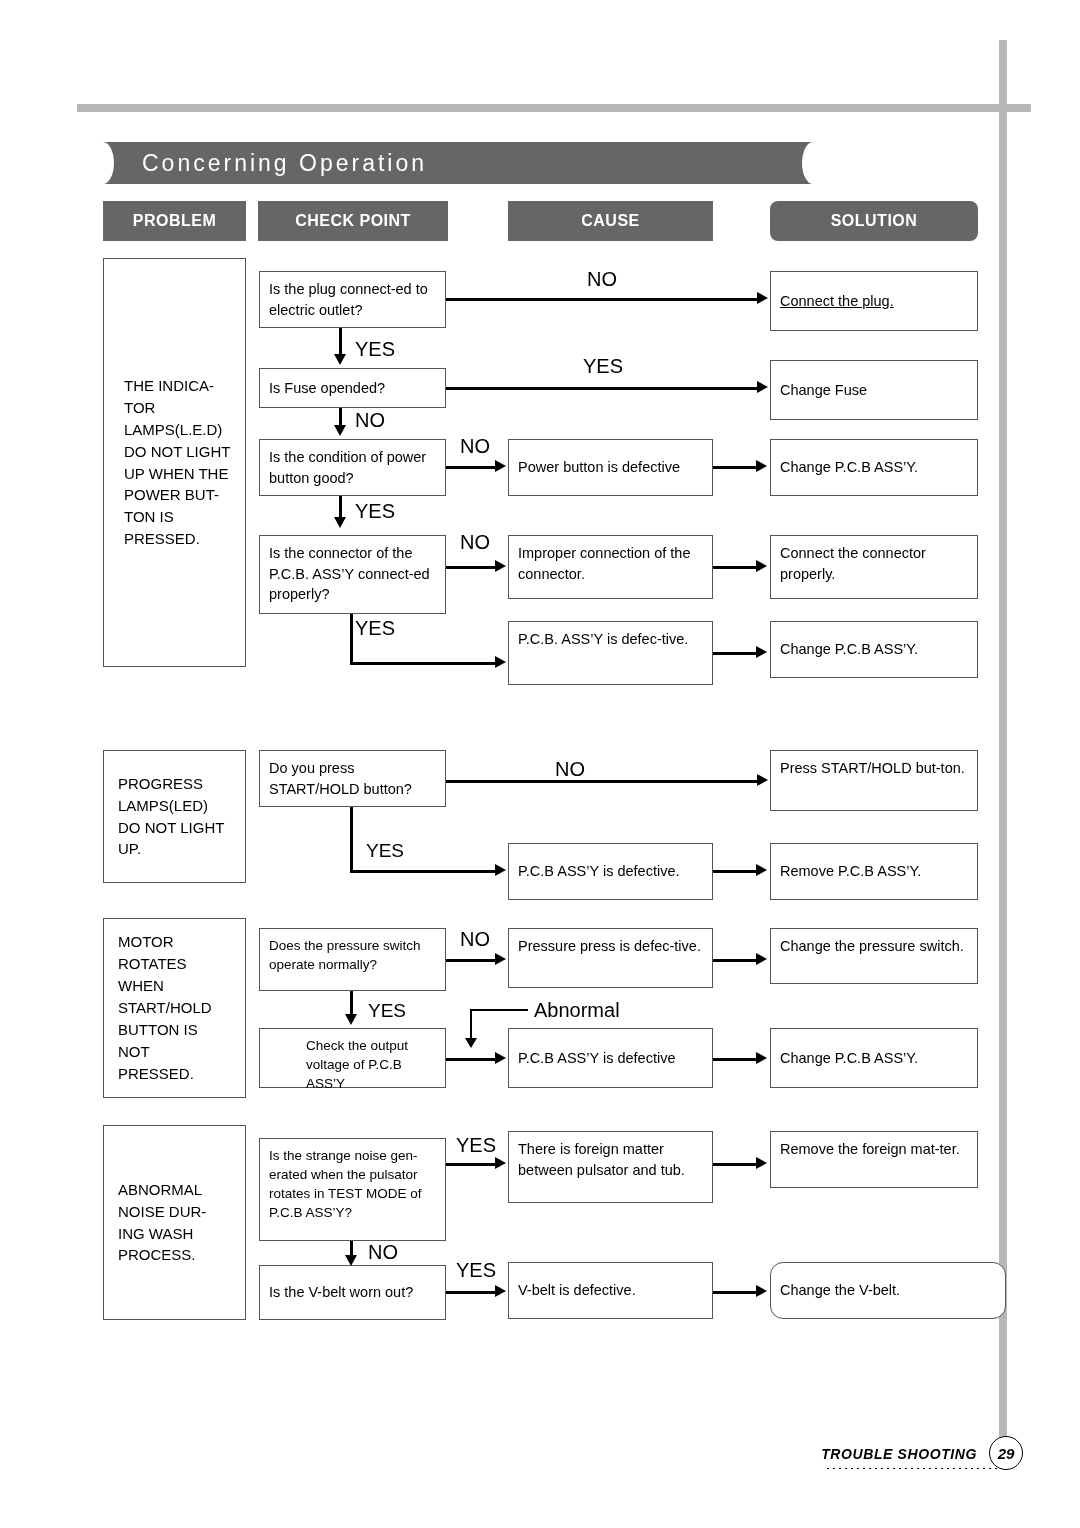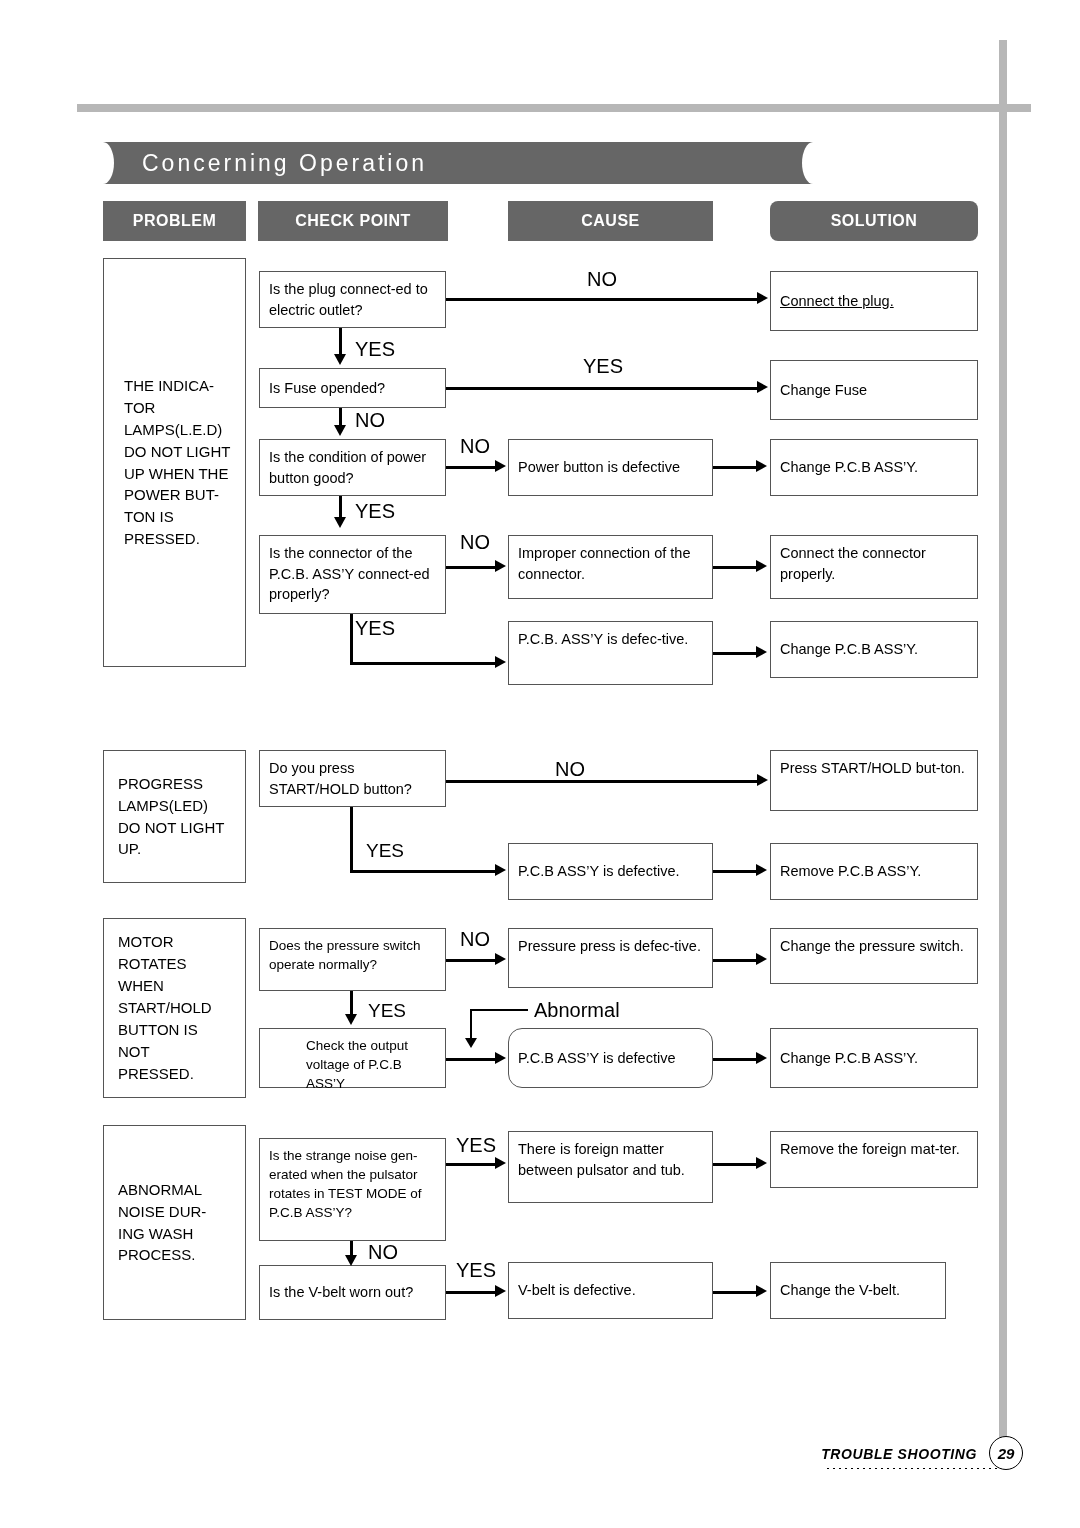--- a/index.html
+++ b/index.html
@@ -272,21 +272,21 @@
 WHEN
 START/HOLD
 BUTTON IS
 NOT
 PRESSED.</div>
 
 <div class="box" style="left:259px; top:928px; width:187px; height:63px; font-size:13.5px;">Does the pressure switch operate normally?</div>
 <div class="box" style="left:259px; top:1028px; width:187px; height:60px; font-size:13.5px;padding-left:46px;">Check the output voltage of P.C.B ASS’Y</div>
 
 <div class="box" style="left:508px; top:928px; width:205px; height:60px;">Pressure press is defec-tive.</div>
-<div class="box mid" style="left:508px; top:1028px; width:205px; height:60px;border-radius:14px;">P.C.B ASS’Y is defective</div>
+<div class="box mid" style="left:508px; top:1028px; width:205px; height:60px;">P.C.B ASS’Y is defective</div>
 
 <div class="box" style="left:770px; top:928px; width:208px; height:56px;">Change the pressure switch.</div>
 <div class="box mid" style="left:770px; top:1028px; width:208px; height:60px;">Change P.C.B ASS’Y.</div>
 
 <div class="hline" style="left:446px; top:959px; width:51px;"></div>
 <div class="arrow-r" style="left:495px; top:953px;"></div>
 <div class="lbl" style="left:460px; top:928px;">NO</div>
 
 <div class="hline" style="left:713px; top:959px; width:45px;"></div>
 <div class="arrow-r" style="left:756px; top:953px;"></div>
@@ -311,21 +311,21 @@
 ING WASH
 PROCESS.</div>
 
 <div class="box" style="left:259px; top:1138px; width:187px; height:103px; font-size:13.5px;">Is the strange noise gen-erated when the pulsator rotates in TEST MODE of P.C.B ASS’Y?</div>
 <div class="box mid" style="left:259px; top:1265px; width:187px; height:55px;">Is the V-belt worn out?</div>
 
 <div class="box" style="left:508px; top:1131px; width:205px; height:72px;">There is foreign matter between pulsator and tub.</div>
 <div class="box mid" style="left:508px; top:1262px; width:205px; height:57px;">V-belt is defective.</div>
 
 <div class="box" style="left:770px; top:1131px; width:208px; height:57px;">Remove the foreign mat-ter.</div>
-<div class="box mid" style="left:770px; top:1262px; width:176px; height:57px;">Change the V-belt.</div>
+<div class="box mid" style="left:770px; top:1262px; width:236px; height:57px;border-radius:13px;">Change the V-belt.</div>
 
 <div class="hline" style="left:446px; top:1163px; width:51px;"></div>
 <div class="arrow-r" style="left:495px; top:1157px;"></div>
 <div class="lbl" style="left:456px; top:1134px;">YES</div>
 
 <div class="hline" style="left:713px; top:1163px; width:45px;"></div>
 <div class="arrow-r" style="left:756px; top:1157px;"></div>
 
 <div class="vline" style="left:350px; top:1241px; height:18px;"></div>
 <div class="arrow-d" style="left:345px; top:1255px;"></div>

